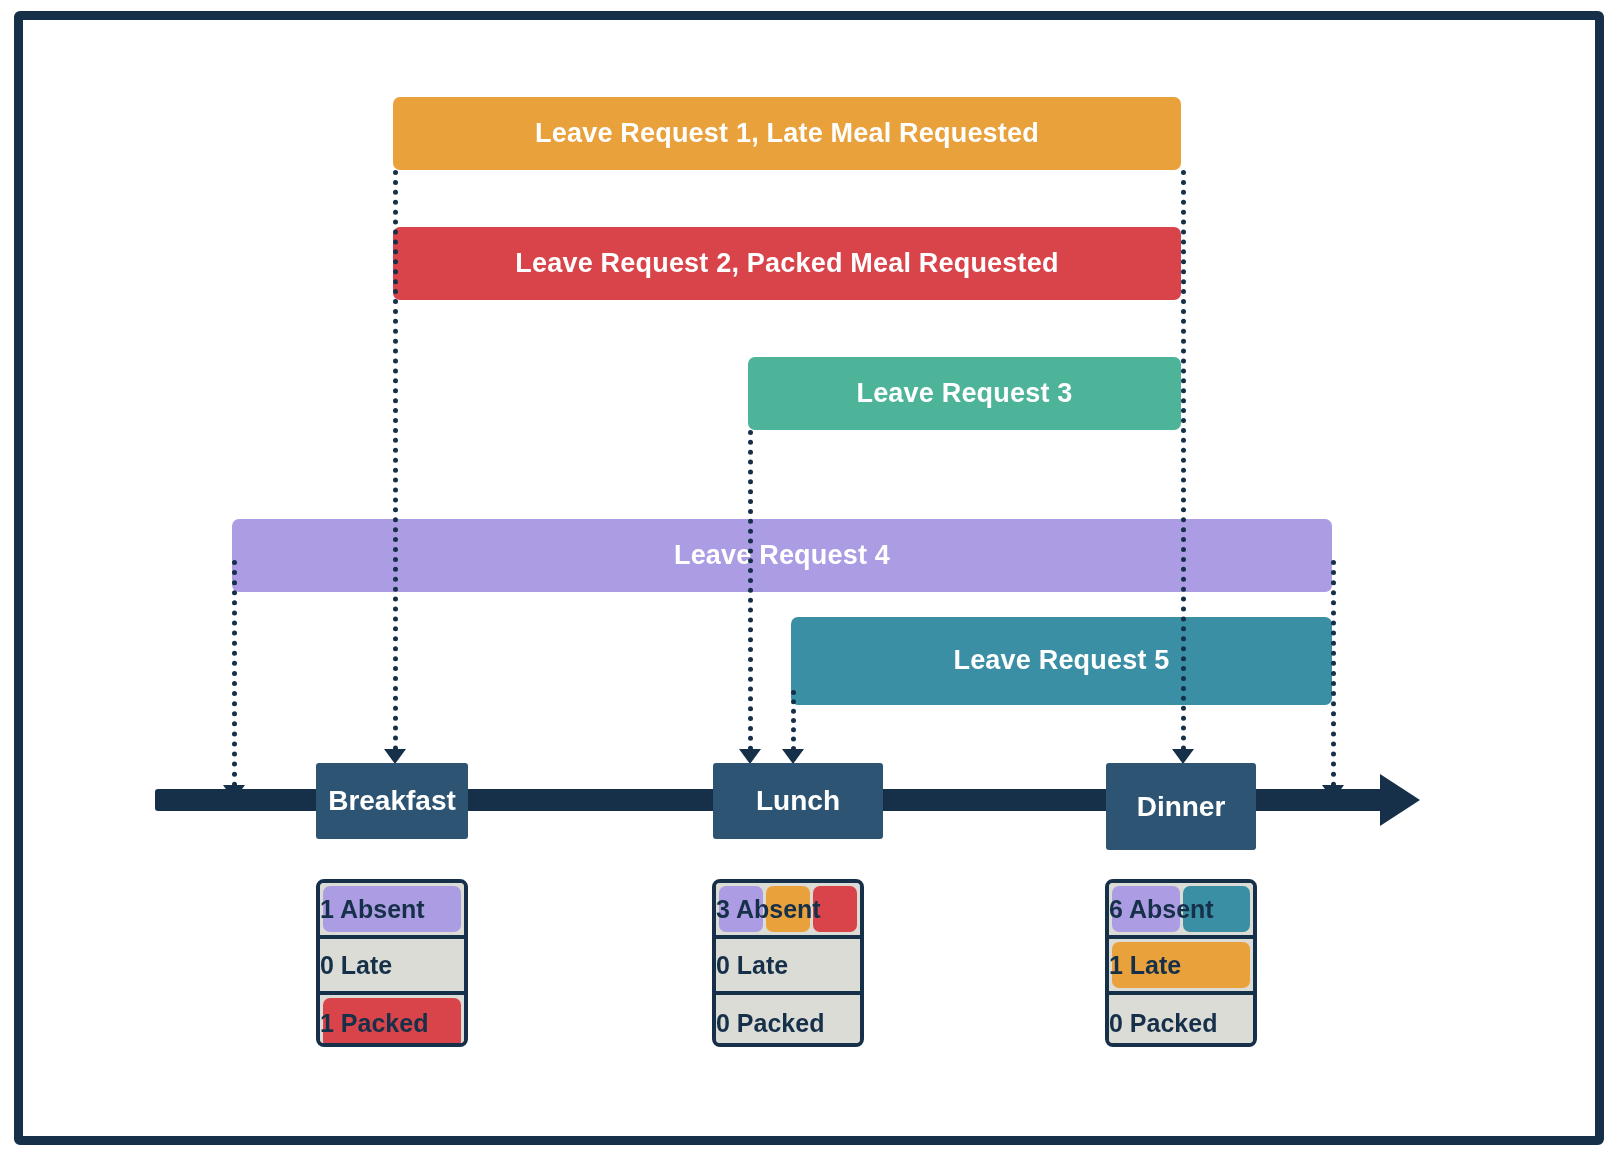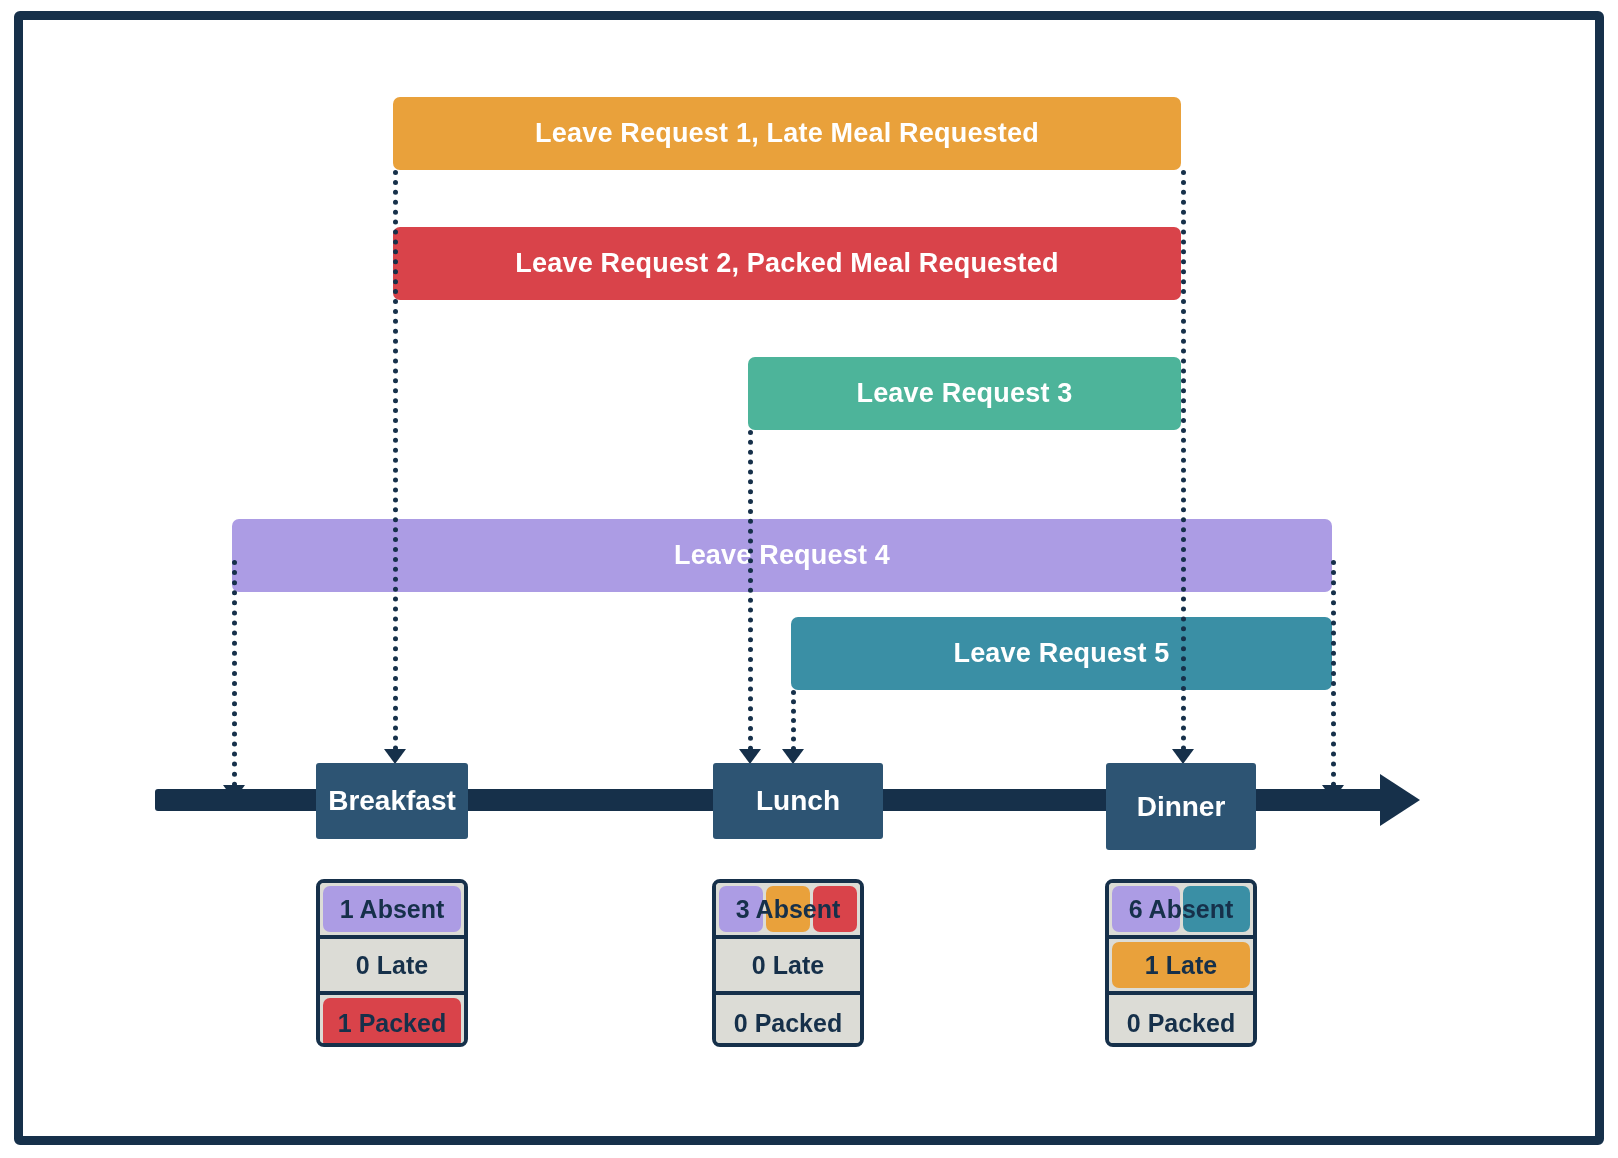--- a/index.html
+++ b/index.html
@@ -101,21 +101,21 @@
     overflow: hidden;
   }
   .tally-row {
     position: relative;
     height: 56px;
     box-sizing: border-box;
     border-bottom: 4px solid #16304a;
     background: #dcdcd6;
     display: flex;
     align-items: center;
-    justify-content: center;
+    justify-content: flex-start;
   }
   .tally-row:last-child { border-bottom: none; }
   .chips {
     position: absolute;
     left: 3px; right: 3px; top: 3px; bottom: 3px;
     display: flex;
     gap: 3px;
   }
   .chip {
     flex: 1 1 0;
@@ -135,21 +135,21 @@
 
 <div id="stage">
   <div id="frame"></div>
   <div id="canvas">
 
     <div id="bars-layer">
         <div class="bar" style="left: 393px; top: 97px; width: 788px; height: 73px; background: rgb(233, 161, 59);">Leave Request 1, Late Meal Requested</div>
         <div class="bar" style="left: 393px; top: 227px; width: 788px; height: 73px; background: rgb(217, 67, 74);">Leave Request 2, Packed Meal Requested</div>
         <div class="bar" style="left: 748px; top: 357px; width: 433px; height: 73px; background: rgb(77, 180, 154);">Leave Request 3</div>
         <div class="bar" style="left: 232px; top: 487px; width: 1100px; height: 73px; background: rgb(172, 156, 228); margin-top: 32px;">Leave Request 4</div>
-        <div class="bar" style="left: 791px; top: 617px; width: 541px; height: 73px; background: rgb(58, 143, 165);">Leave Request 5</div>
+        <div class="bar" style="left: 791px; top: 617px; width: 541px; height: 88px; background: rgb(58, 143, 165);">Leave Request 5</div>
       </div>
     <div id="connectors-layer">
         <div class="conn" style="left: 232px; top: 560px; height: 227px;"></div>
         <div class="conn-head" style="left: 223px; top: 785px;"></div>
         <div class="conn" style="left: 393px; top: 170px; height: 581px;"></div>
         <div class="conn-head" style="left: 384px; top: 749px;"></div>
         <div class="conn" style="left: 748px; top: 430px; height: 321px;"></div>
         <div class="conn-head" style="left: 739px; top: 749px;"></div>
         <div class="conn" style="left: 791px; top: 690px; height: 61px;"></div>
         <div class="conn-head" style="left: 782px; top: 749px;"></div>

